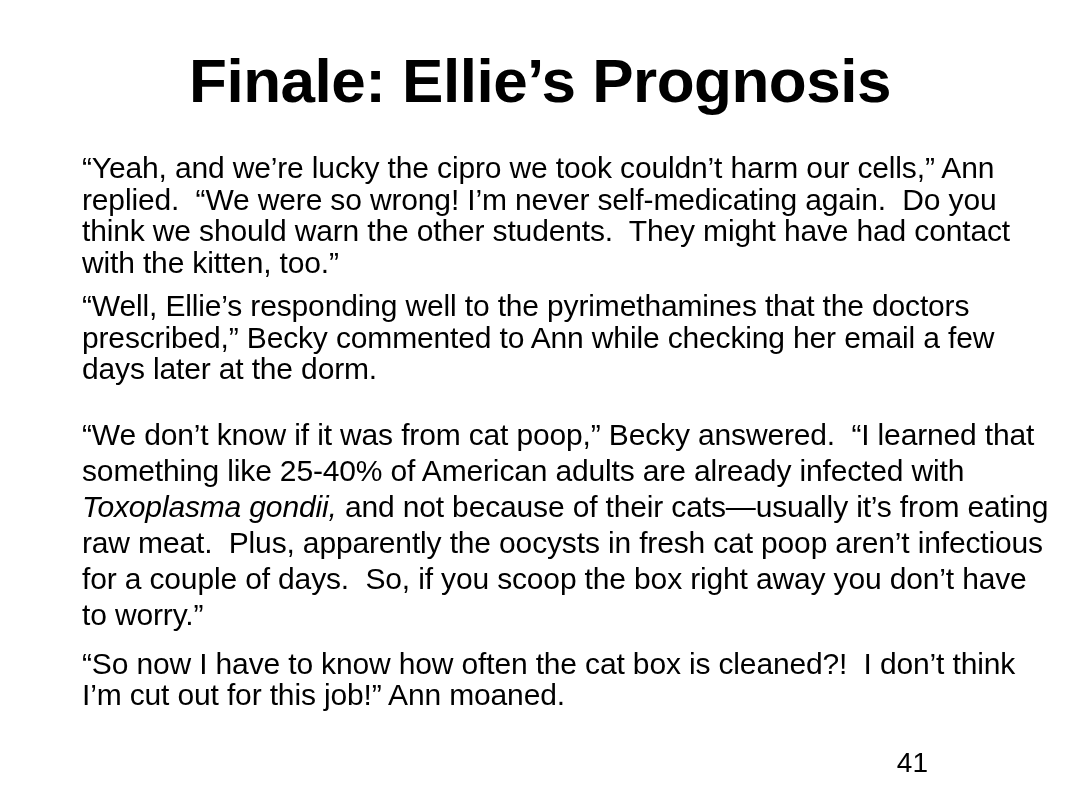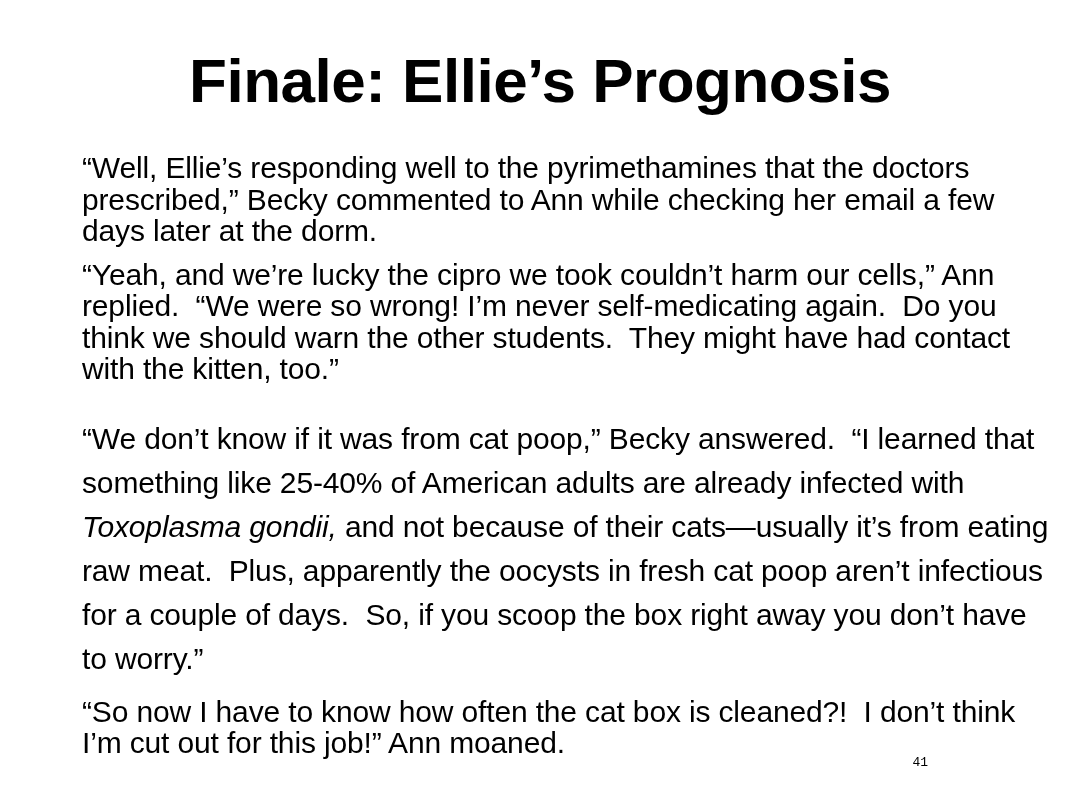--- a/index.html
+++ b/index.html
@@ -56,52 +56,52 @@
     text-align: left;
     white-space: pre-wrap;
     letter-spacing: -0.15px;
   }
 
   .para:last-child {
     margin-bottom: 12px;
   }
 
   .para-3 {
-    line-height: 44px;
+    line-height: 36px;
     margin-bottom: 15px;
     margin-top: 32px;
   }
 
   .sci-name {
     font-style: italic;
   }
 
   
   .page-number {
     position: absolute;
     right: 36px;
     bottom: 36px;
-    font-family: Liberation Mono, monospace;
-    font-size: 13px;
+    font-family: Liberation Sans, sans-serif;
+    font-size: 28px;
     line-height: 22px;
     color: #000000;
   }
 </style>
 </head>
 <body>
 
 <div class="slide">
 
   <div class="slide-title">Finale: Ellie’s Prognosis</div>
 
   <div class="body-block">
 
+    <p class="para para-2">“Yeah, and we’re lucky the cipro we took couldn’t harm our cells,” Ann replied.  “We were so wrong! I’m never self-medicating again.  Do you think we should warn the other students.  They might have had contact with the kitten, too.”</p>
+
     <p class="para para-1">“Well, Ellie’s responding well to the pyrimethamines that the doctors prescribed,” Becky commented to Ann while checking her email a few days later at the dorm.</p>
-
-    <p class="para para-2">“Yeah, and we’re lucky the cipro we took couldn’t harm our cells,” Ann replied.  “We were so wrong! I’m never self-medicating again.  Do you think we should warn the other students.  They might have had contact with the kitten, too.”</p>
 
     <p class="para para-3"><span>“We don’t know if it was from cat poop,” Becky answered.  “I learned that something like 25-40% of American adults are already infected with </span><span class="sci-name">Toxoplasma gondii,</span><span> and not because of their cats—usually it’s from eating raw meat.  Plus, apparently the oocysts in fresh cat poop aren’t infectious for a couple of days.  So, if you scoop the box right away you don’t have to worry.”</span></p>
 
     <p class="para para-4">“So now I have to know how often the cat box is cleaned?!  I don’t think I’m cut out for this job!” Ann moaned.</p>
 
   </div>
 
   <div class="page-number">41</div>
 
 </div>

